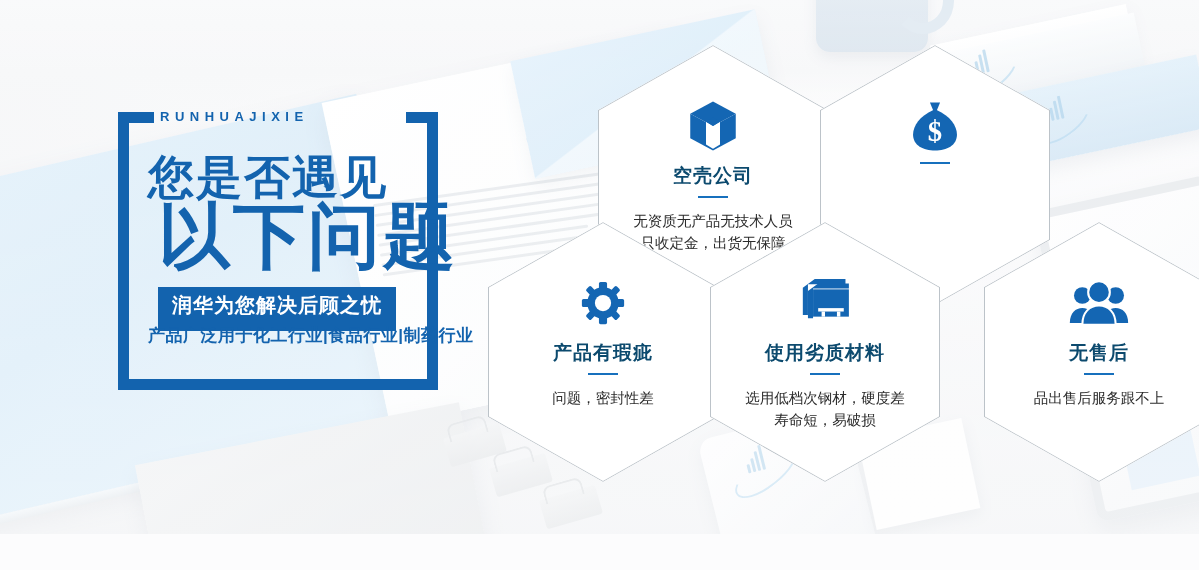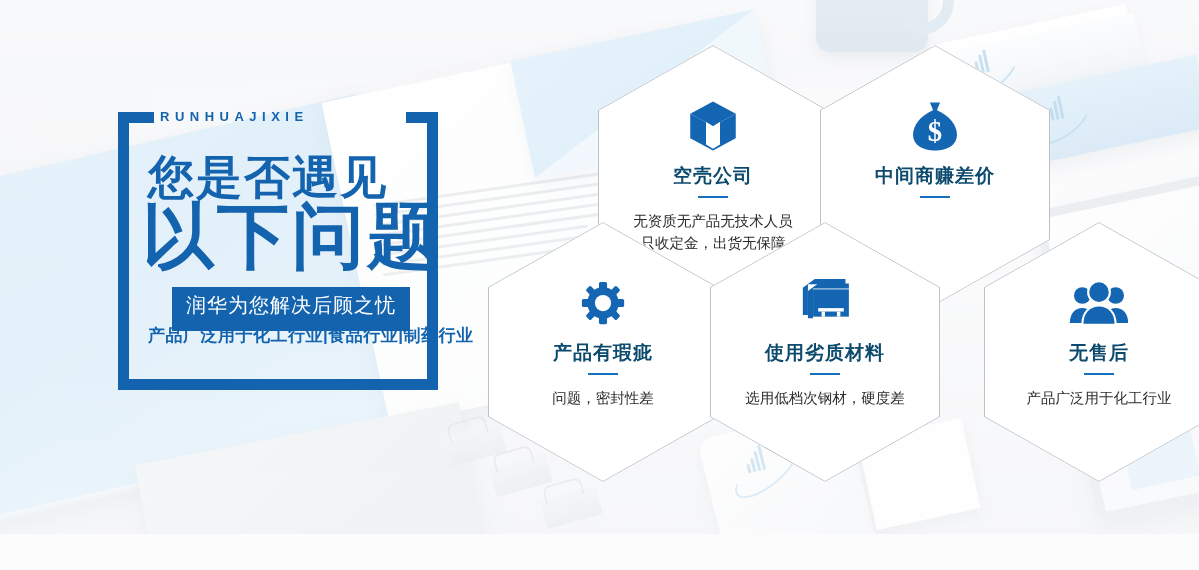--- a/index.html
+++ b/index.html
@@ -183,28 +183,28 @@
     color:#1363ae;
     white-space:nowrap;
   }
 
   .h-line1{
     position:absolute;left:30px;top:42px;
     font-size:46px;font-weight:bold;letter-spacing:2px;
     color:#1363ae;line-height:1;white-space:nowrap;
   }
   .h-line2{
-    position:absolute;left:24px;top:88px;
+    position:absolute;left:40px;top:88px;
     font-size:72px;font-weight:bold;letter-spacing:3px;
     color:#1363ae;line-height:1;white-space:nowrap;
   }
   .tagbar{
-    position:absolute;left:54px;top:175px;
+    position:absolute;left:40px;top:175px;
     background:#1363ae;color:#ffffff;
-    font-size:20px;font-weight:normal;letter-spacing:1px;
+    font-size:20px;font-weight:bold;letter-spacing:1px;
     padding:5px 14px 12px;white-space:nowrap;
   }
   .subline{
     position:absolute;left:30px;top:212px;
     font-size:17px;font-weight:bold;letter-spacing:.5px;
     color:#1363ae;white-space:nowrap;
   }
 
   
   .hexwrap{position:absolute;inset:0;}
@@ -409,21 +409,20 @@
       <div class="hex-border"></div>
       <div class="hex-inner"></div>
       <div class="hex-content">
         <div class="hex-icon">
           <svg width="54" height="56" viewBox="0 0 64 64" aria-hidden="true">
             <path d="M26 4 L38 4 L34 14 L30 14 Z" fill="#1466b3"></path>
             <path d="M30 13 C14 20 6 32 6 42 C6 55 18 61 32 61 C46 61 58 55 58 42 C58 32 50 20 34 13 Z" fill="#1466b3"></path>
             <text x="32" y="50" font-family="Liberation Serif, serif" font-size="34" font-weight="bold" fill="#ffffff" text-anchor="middle">$</text>
           </svg>
         </div>
-        <div class="hex-title">中间商赚差价</div>
         <div class="hex-rule"></div>
       </div>
     </div>
 
     <div class="hex" id="hex2">
       <div class="hex-border"></div>
       <div class="hex-inner"></div>
       <div class="hex-content">
         <div class="hex-icon">
           <svg width="52" height="52" viewBox="0 0 64 64" aria-hidden="true">
@@ -450,20 +449,21 @@
             <rect x="20" y="14" width="42" height="32" fill="#1466b3"></rect>
             <rect x="26" y="36" width="30" height="4" fill="#ffffff"></rect>
             <rect x="30" y="40" width="4" height="6" fill="#ffffff"></rect>
             <rect x="48" y="40" width="4" height="6" fill="#ffffff"></rect>
           </svg>
         </div>
         <div class="hex-title">使用劣质材料</div>
         <div class="hex-rule"></div>
         <div class="hex-desc">
           <div>选用低档次钢材，硬度差</div>
+          <div>寿命短，易破损</div>
         </div>
       </div>
     </div>
 
     <div class="hex" id="hex4">
       <div class="hex-border"></div>
       <div class="hex-inner"></div>
       <div class="hex-content">
         <div class="hex-icon">
           <svg width="60" height="48" viewBox="0 0 72 56" aria-hidden="true">
@@ -471,19 +471,19 @@
             <path d="M1 52 C1 40 8 34 16 34 C24 34 31 40 31 52 Z" fill="#1466b3"></path>
             <circle cx="56" cy="19" r="10" fill="#1466b3"></circle>
             <path d="M41 52 C41 40 48 34 56 34 C64 34 71 40 71 52 Z" fill="#1466b3"></path>
             <circle cx="36" cy="15" r="13" fill="#1466b3" stroke="#ffffff" stroke-width="2.5"></circle>
             <path d="M16 54 C16 39 25 31 36 31 C47 31 56 39 56 54 Z" fill="#1466b3" stroke="#ffffff" stroke-width="2.5"></path>
           </svg>
         </div>
         <div class="hex-title">无售后</div>
         <div class="hex-rule"></div>
         <div class="hex-desc">
-          <div>产品广泛用于化工行业</div>
+          <div>品出售后服务跟不上</div>
         </div>
       </div>
     </div>
 
   </div>
 </div>
 
 </body></html>

